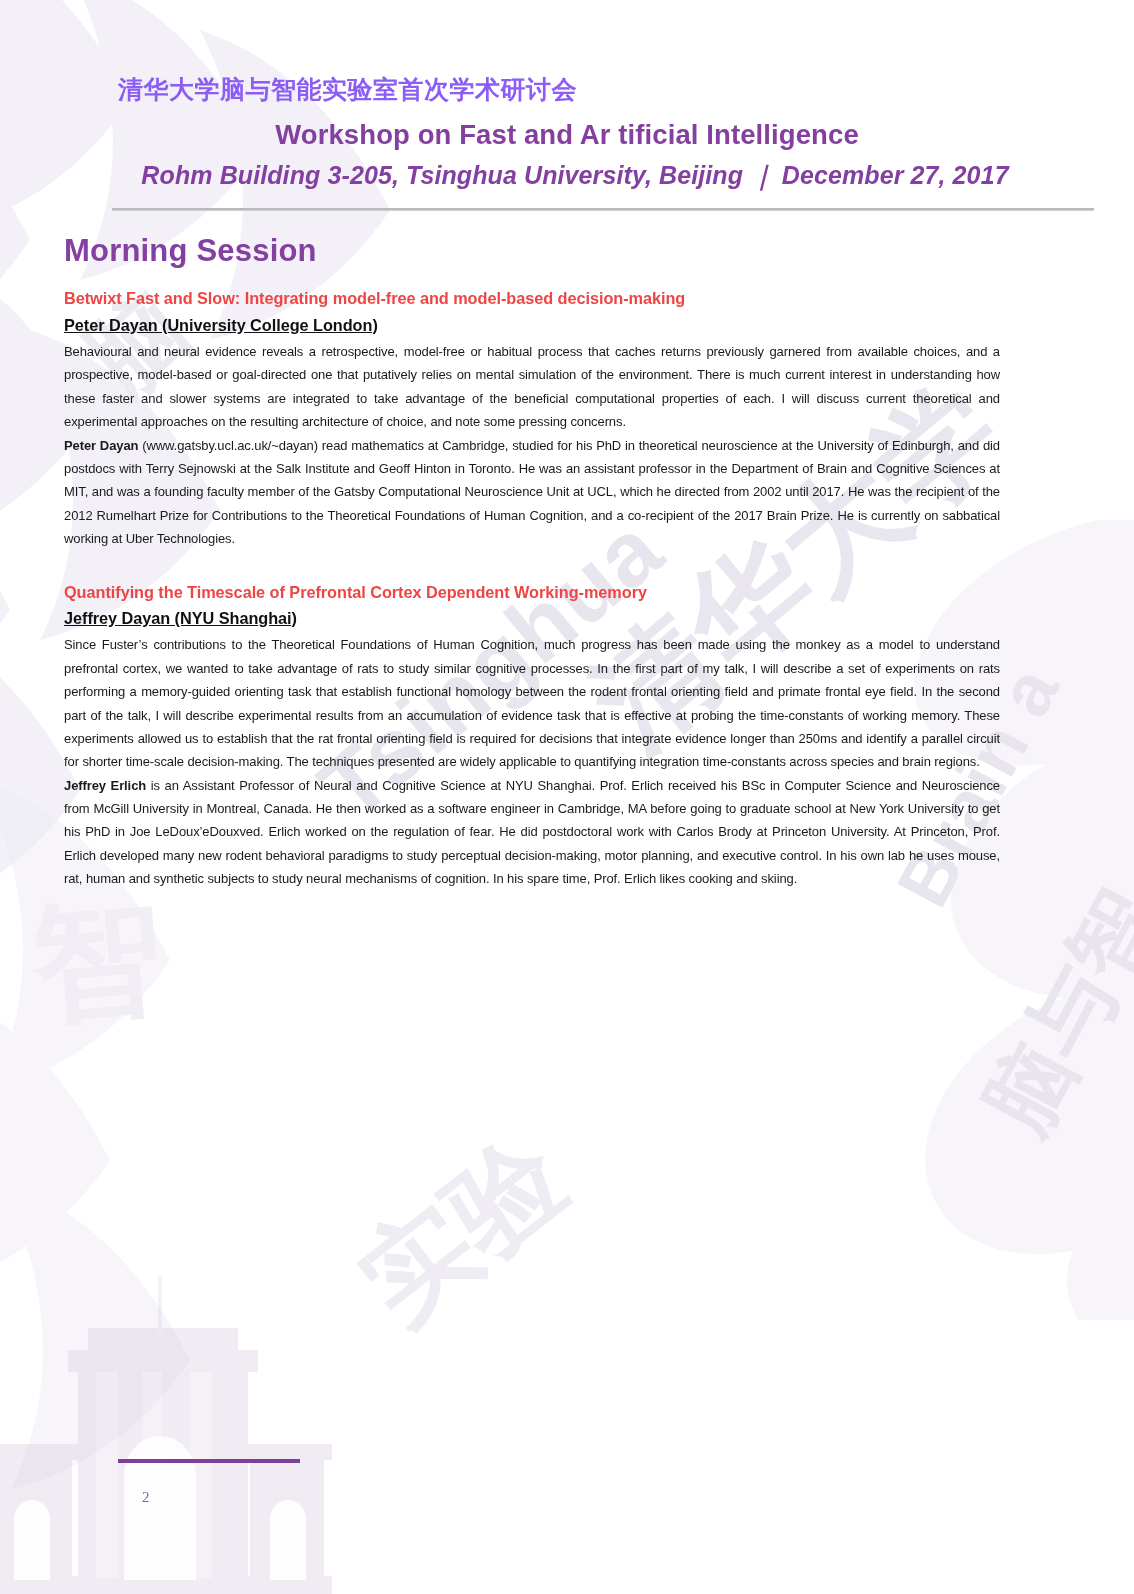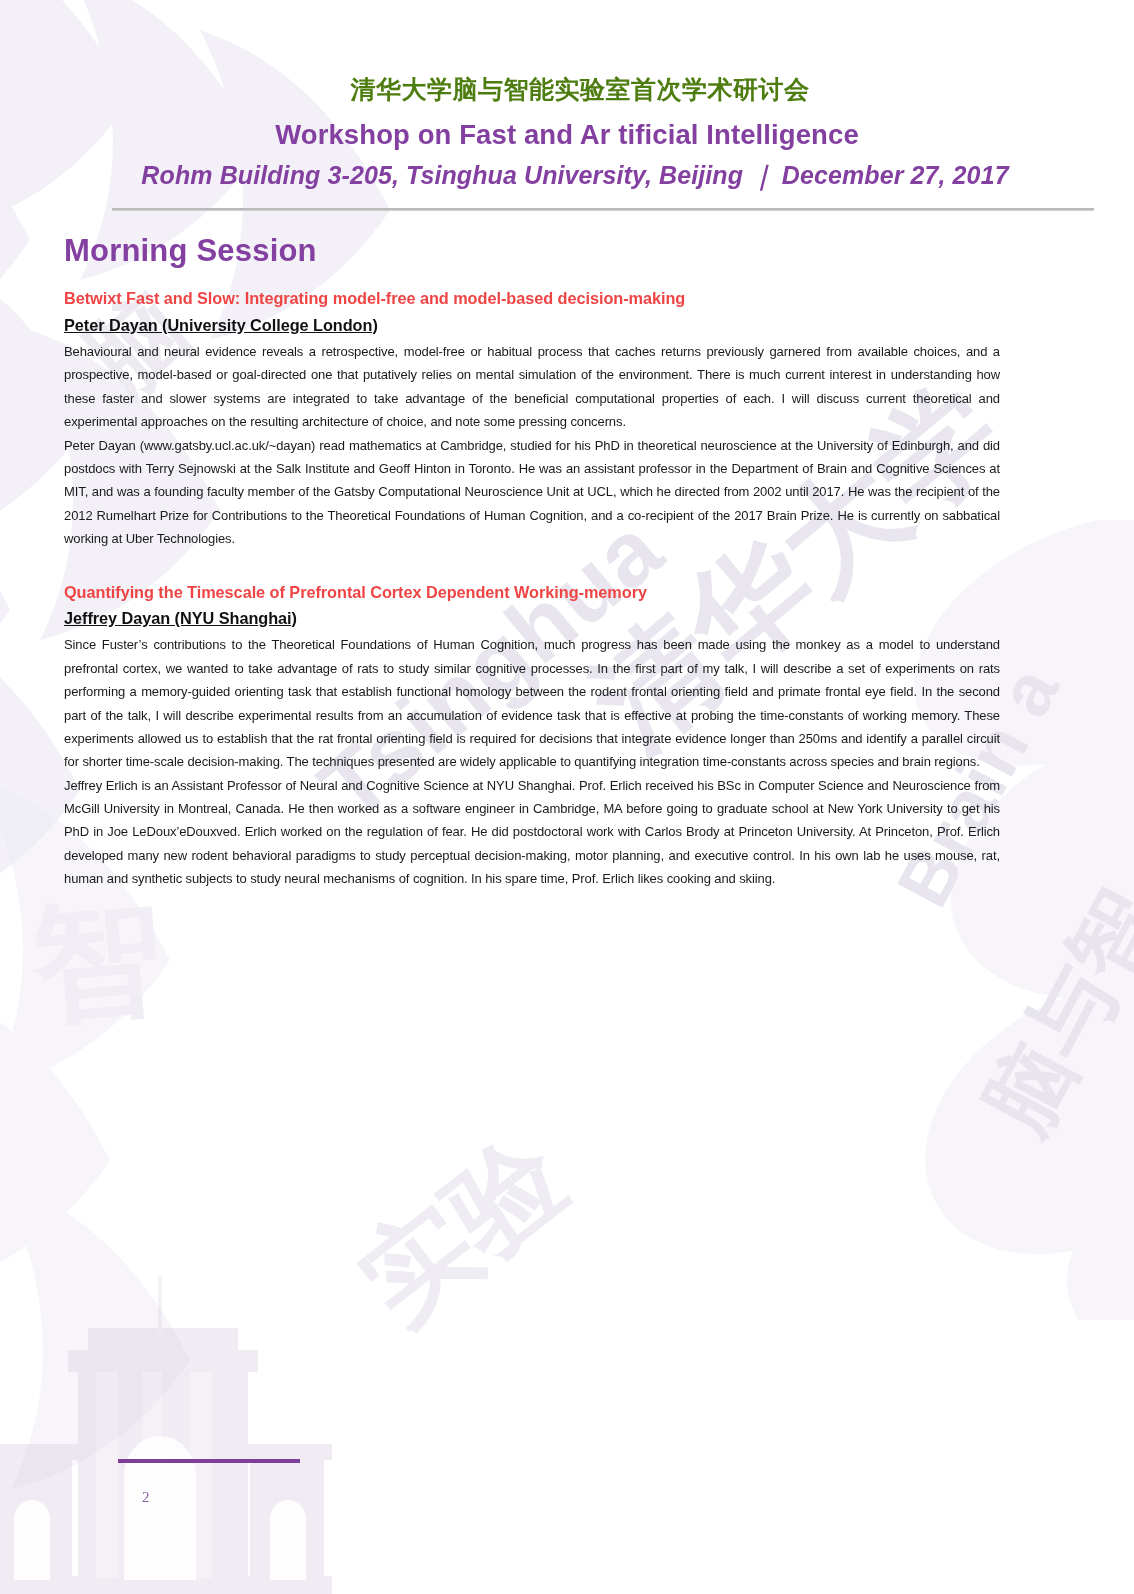--- a/index.html
+++ b/index.html
@@ -77,27 +77,27 @@
   
   .content {
     position: relative;
     z-index: 2;
   }
 
   .header {
     padding: 74px 92px 0 118px;
   }
   .header-cn {
-    color: #4d7c0f;
+    color: #8b5cf6;
     font-size: 25px;
     font-weight: bold;
     letter-spacing: 0.5px;
     line-height: 1.25;
     margin: 0 0 14px 0;
-    text-align: center;
+    text-align: left;
   }
   .header-en {
     color: #8340a0;
     font-size: 27.5px;
     font-weight: bold;
     text-align: center;
     margin: 0 0 8px 0;
     letter-spacing: 0.1px;
     padding-right: 26px;
   }
@@ -152,21 +152,21 @@
   .abstract, .bio {
     font-size: 13px;
     color: #1a1a1a;
     line-height: 1.80;
     text-align: justify;
     text-justify: inter-word;
     margin: 0;
     letter-spacing: -0.1px;
   }
   .bio { margin-top: 0; }
-  .bio b { font-weight: normal; }
+  .bio b { font-weight: bold; }
   .talk-gap { height: 22px; }
 
   .footer {
     position: absolute;
     left: 118px;
     bottom: 88px;
     z-index: 3;
   }
   .footer-rule {
     width: 182px;

